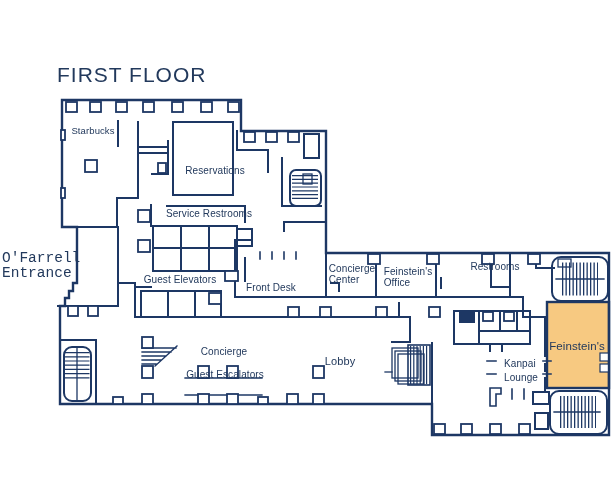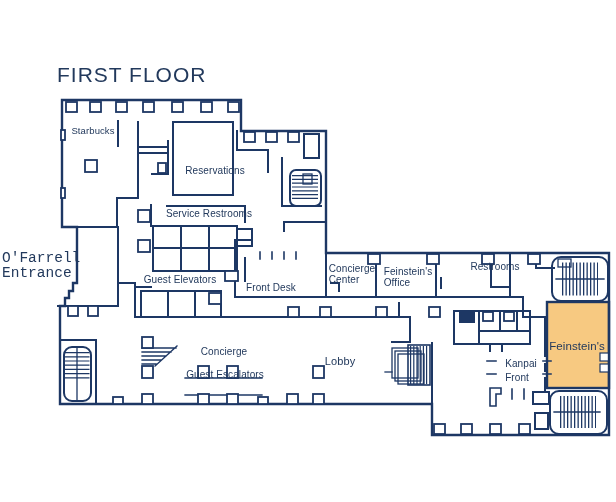--- a/index.html
+++ b/index.html
@@ -204,16 +204,16 @@
   <div class="lbl" style="left:271px;top:288px">Front Desk</div>
   <div class="lbl" style="left:352px;top:274px">Concierge
 Center</div>
   <div class="lbl" style="left:408px;top:277px">Feinstein's
 Office</div>
   <div class="lbl" style="left:495px;top:267px">Restrooms</div>
   <div class="lbl" style="left:224px;top:352px">Concierge</div>
   <div class="lbl" style="left:225px;top:375px">Guest Escalators</div>
   <div class="lbl fs11" style="left:340px;top:356px">Lobby</div>
   <div class="lbl" style="left:521px;top:370px;line-height:1.35">Kanpai
-Front</div>
+Lounge</div>
   <div class="lbl fs115" style="left:577px;top:346px">Feinstein's</div>
 
 </div>
 
 </body></html>

